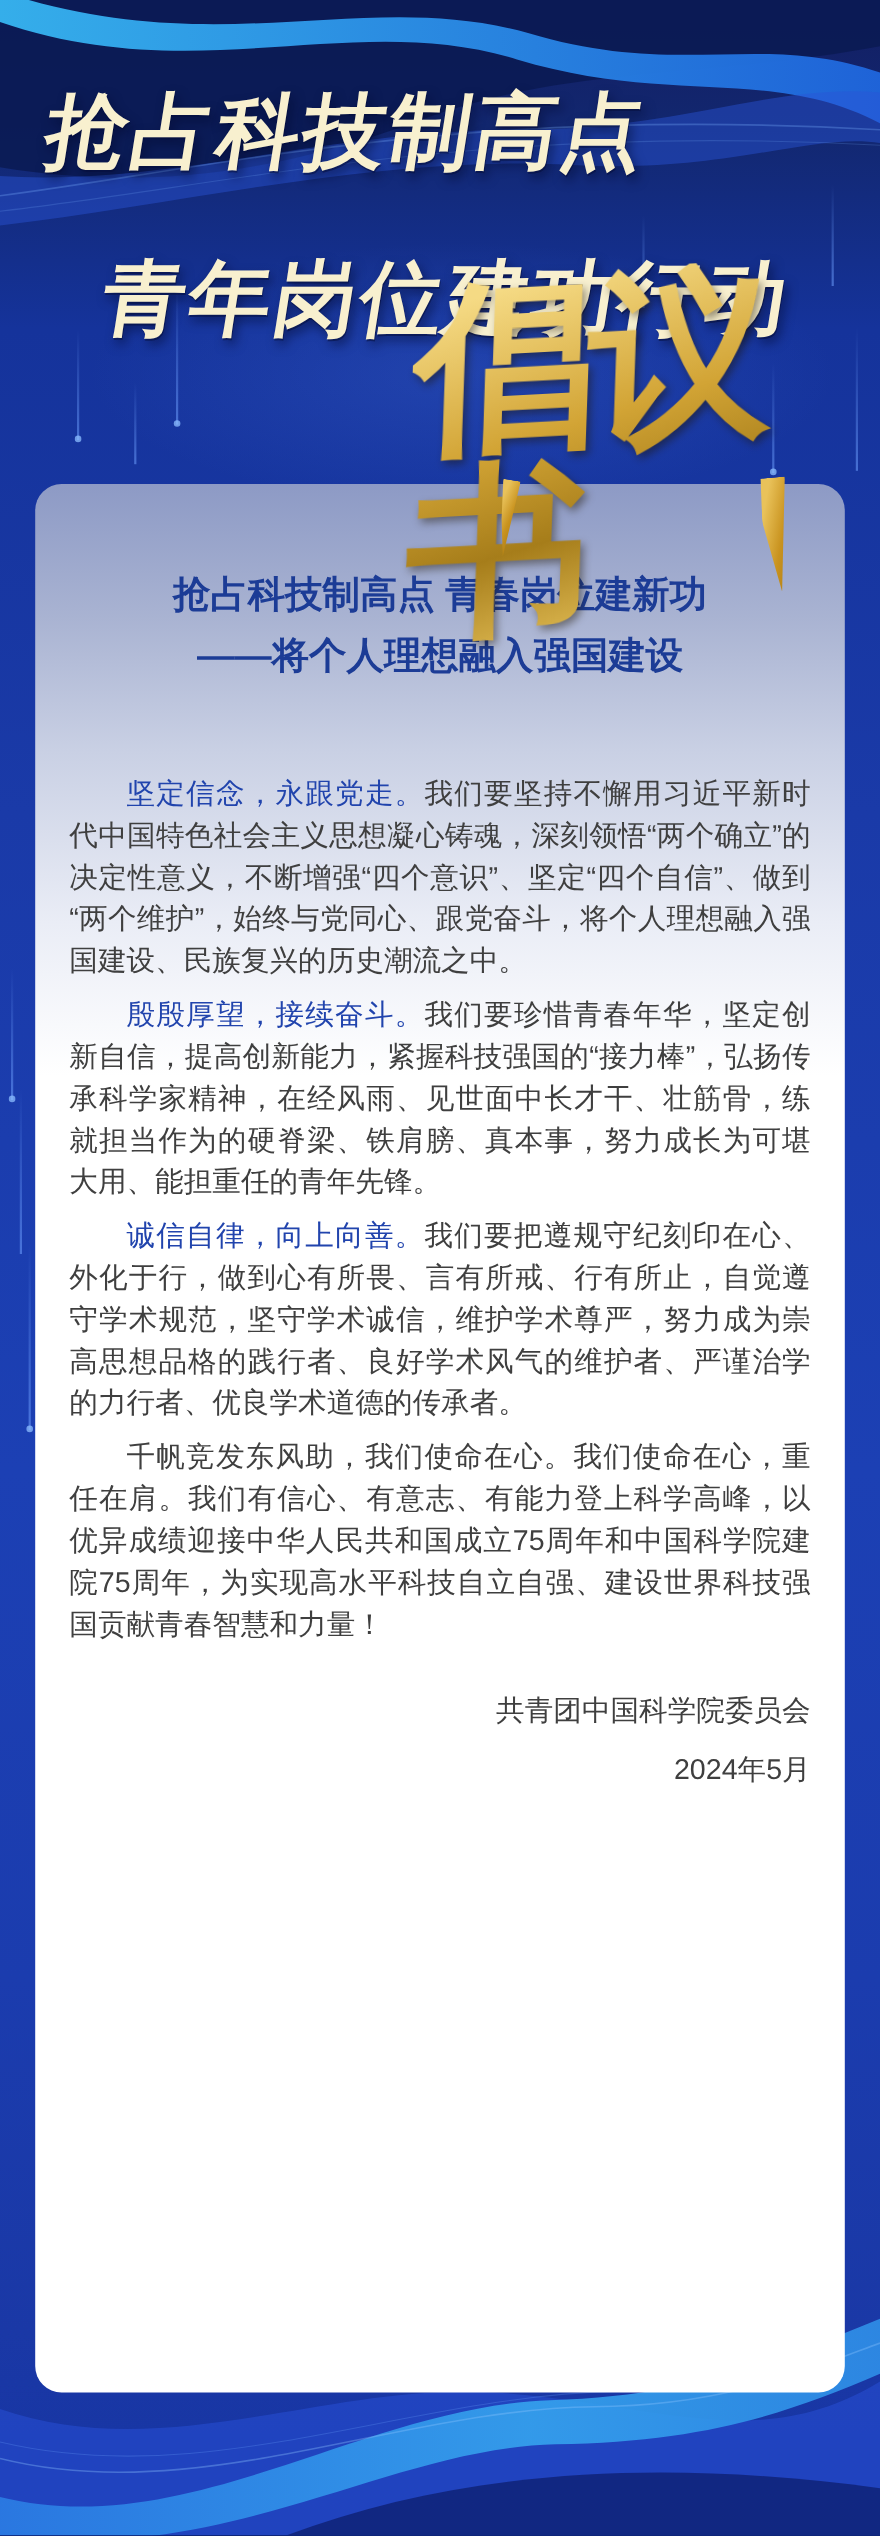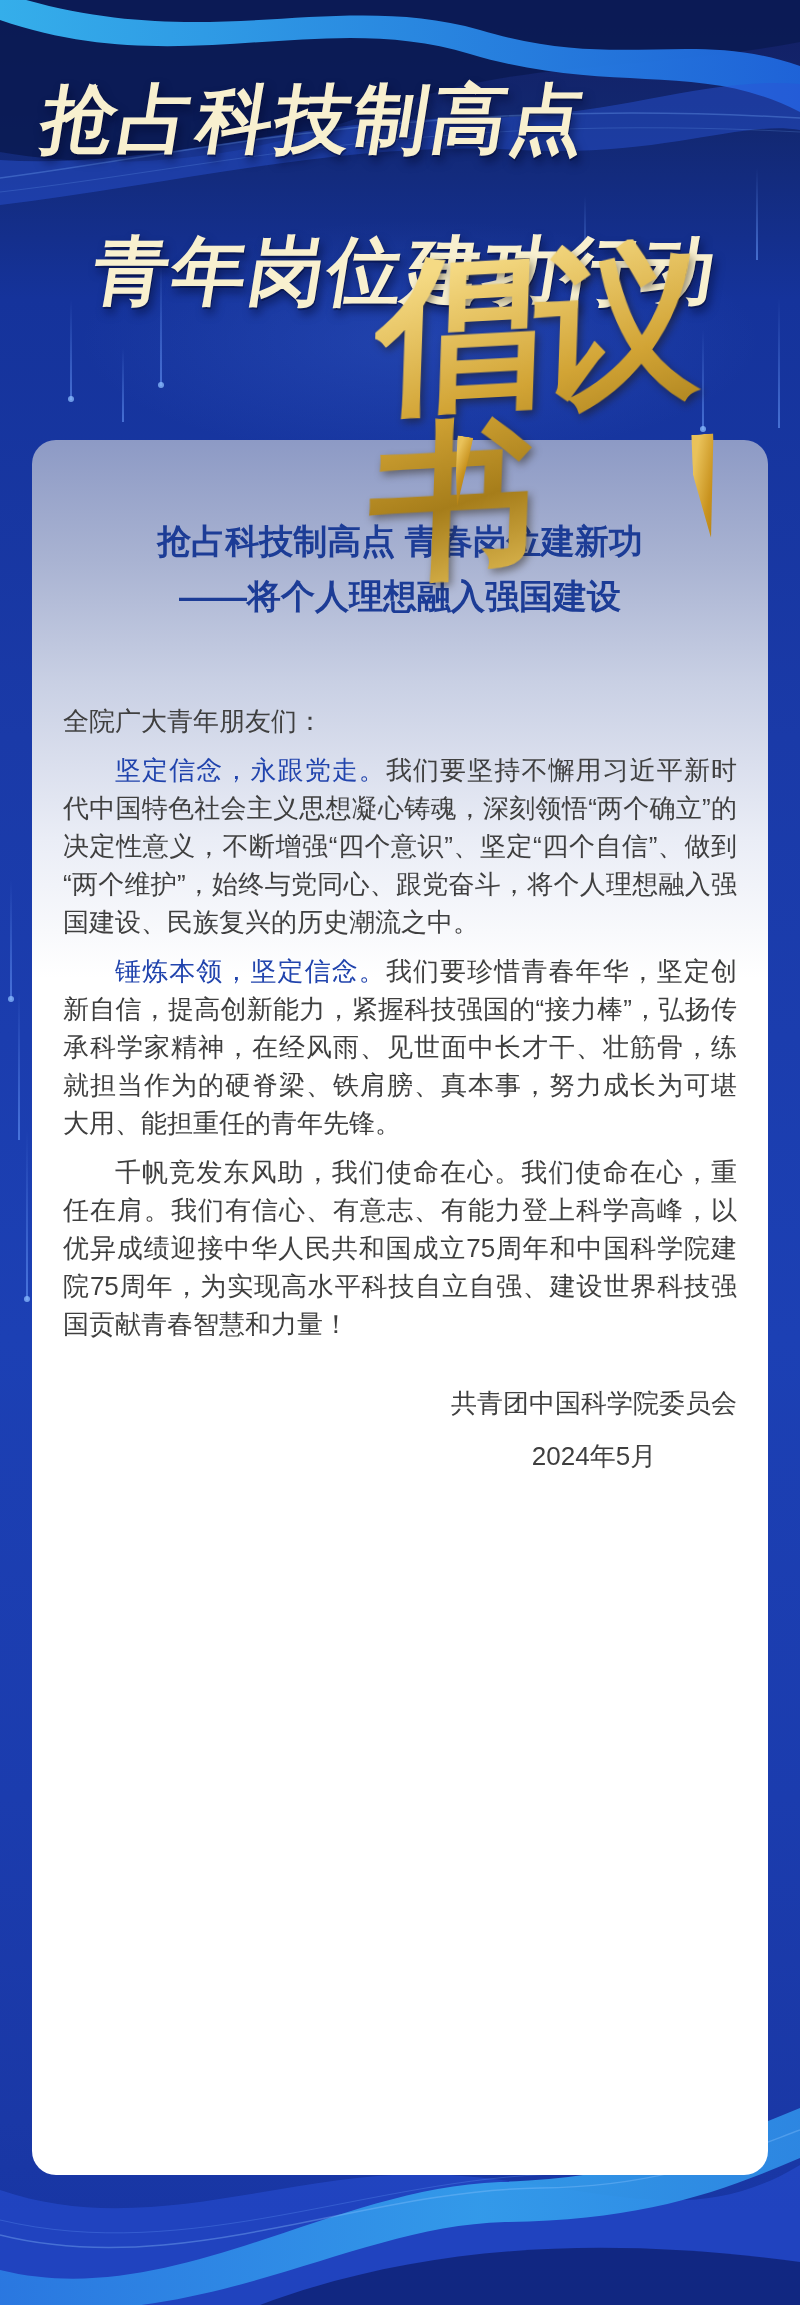--- a/index.html
+++ b/index.html
@@ -47,21 +47,21 @@
     border-radius:24px;box-sizing:border-box;padding:74px 31px 0;
     background:linear-gradient(180deg,#8d9ac5 0%,#a9b3d2 7%,#c9d0e4 14%,#eaedf6 23%,#ffffff 31%);
   }
   .card-heading{margin:0 0 78px;text-align:center;color:#1c3c96;
     font-size:34px;font-weight:bold;line-height:55px;}
   .salutation{margin:0;font-size:26px;line-height:38px;color:#3f3f3f;}
   .body-para{margin:11px 0 0;font-size:26px;line-height:38px;color:#3f3f3f;
     text-align:justify;text-indent:2em;}
   .lead{color:#2144ad;font-weight:normal;}
   .signature{margin-top:34px;text-align:right;font-size:26px;color:#3f3f3f;}
-  .sig-inner{display:inline-block;text-align:center;line-height:53px;}
+  .sig-inner{display:inline-block;line-height:53px;}
   .sig-line{display:block;}
 </style>
 </head>
 <body>
 
 <div class="poster">
 
   <svg class="deco" style="top:0" width="800" height="460" viewBox="0 0 800 460">
     <defs>
       <linearGradient id="gcyan" x1="0" y1="0" x2="1" y2="0">
@@ -116,24 +116,24 @@
   <div class="banner-title banner-line2">青年岗位建功行动</div>
   <div class="calligraphy">倡议书</div>
   <div class="gold-stroke s1"></div>
   <div class="gold-stroke s2"></div>
 
   <div class="card">
     <h2 class="card-heading">
       <span class="sig-line">抢占科技制高点 青春岗位建新功</span>
       <span class="sig-line">——将个人理想融入强国建设</span>
     </h2>
-    <p class="salutation">全院广大青年朋友们：</p>
     <div>
         <p class="body-para"><strong class="lead">坚定信念，永跟党走。</strong>我们要坚持不懈用习近平新时代中国特色社会主义思想凝心铸魂，深刻领悟“两个确立”的决定性意义，不断增强“四个意识”、坚定“四个自信”、做到“两个维护”，始终与党同心、跟党奋斗，将个人理想融入强国建设、民族复兴的历史潮流之中。</p>
-        <p class="body-para"><strong class="lead">锤炼本领，坚定信念。</strong>我们要珍惜青春年华，坚定创新自信，提高创新能力，紧握科技强国的“接力棒”，弘扬传承科学家精神，在经风雨、见世面中长才干、壮筋骨，练就担当作为的硬脊梁、铁肩膀、真本事，努力成长为可堪大用、能担重任的青年先锋。</p>
+        <p class="body-para"><strong class="lead">殷殷厚望，接续奋斗。</strong>我们要珍惜青春年华，坚定创新自信，提高创新能力，紧握科技强国的“接力棒”，弘扬传承科学家精神，在经风雨、见世面中长才干、壮筋骨，练就担当作为的硬脊梁、铁肩膀、真本事，努力成长为可堪大用、能担重任的青年先锋。</p>
+        <p class="body-para"><strong class="lead">诚信自律，向上向善。</strong>我们要把遵规守纪刻印在心、外化于行，做到心有所畏、言有所戒、行有所止，自觉遵守学术规范，坚守学术诚信，维护学术尊严，努力成为崇高思想品格的践行者、良好学术风气的维护者、严谨治学的力行者、优良学术道德的传承者。</p>
         <p class="body-para">千帆竞发东风助，我们使命在心。我们使命在心，重任在肩。我们有信心、有意志、有能力登上科学高峰，以优异成绩迎接中华人民共和国成立75周年和中国科学院建院75周年，为实现高水平科技自立自强、建设世界科技强国贡献青春智慧和力量！</p>
       </div>
     <div class="signature">
       <span class="sig-inner">
         <span class="sig-line">共青团中国科学院委员会</span>
         <span class="sig-line">2024年5月</span>
       </span>
     </div>
   </div>
 

